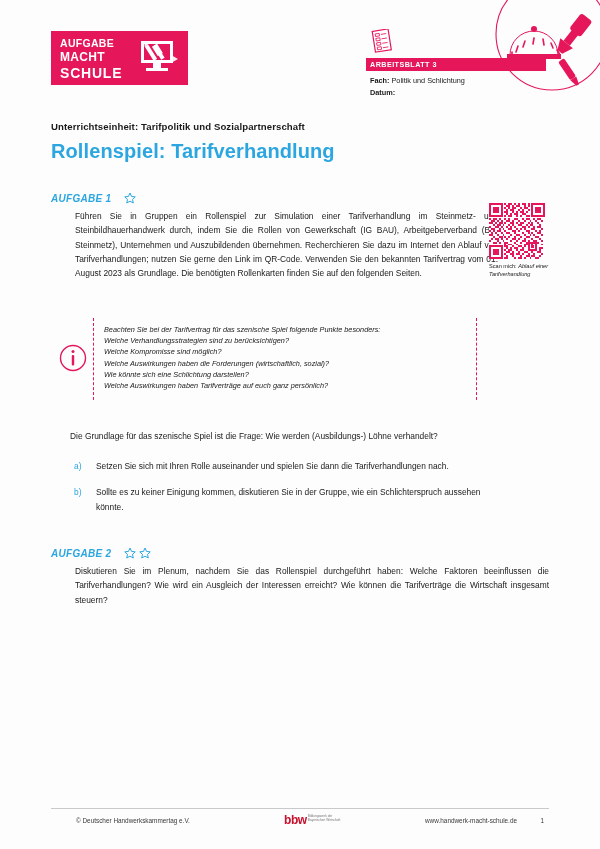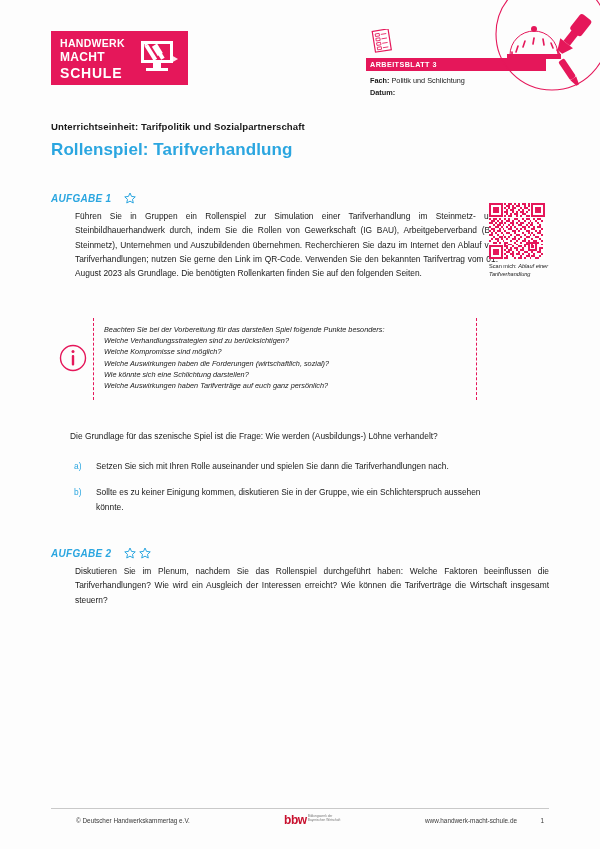--- a/index.html
+++ b/index.html
@@ -111,21 +111,21 @@
     left: 51px; top: 121px;
     font-size: 9.6px;
     font-weight: bold;
     letter-spacing: 0.1px;
     color: #1a1a1a;
     text-align: center;
   }
   .main-title {
     position: absolute;
     left: 51px; top: 140px;
-    font-size: 17px;
+    font-size: 20px;
     font-weight: bold;
     color: #2ba6e0;
     letter-spacing: 0.1px;
   }
 
   
   .task-heading {
     position: absolute;
     left: 51px;
     display: flex;
@@ -273,21 +273,21 @@
 </style>
 </head>
 <body>
 
 <div class="page">
 
   <div class="header">
 
     <div class="logo-box">
       <div class="logo-words">
-        <span class="w1">HANDWERK</span>
+        <span class="w1">AUFGABE</span>
         <span class="w2">MACHT</span>
         <span class="w3">SCHULE</span>
       </div>
       <svg class="logo-mark" viewBox="0 0 48 38">
         <rect x="8" y="2" width="32" height="22" fill="#ffffff"></rect>
         <rect x="11" y="5" width="26" height="16" fill="#e5175a"></rect>
         <rect x="20" y="24" width="8" height="5" fill="#ffffff"></rect>
         <rect x="13" y="29" width="22" height="3" fill="#ffffff"></rect>
         <g transform="rotate(-32 24 14)">
           <rect x="17" y="2" width="4" height="17" fill="#ffffff"></rect>
@@ -582,21 +582,21 @@
 
   <div class="infobox">
     <div class="vline l"></div>
     <div class="vline r"></div>
     <svg class="info-icon" viewBox="0 0 28 28">
       <circle cx="14" cy="14" r="12.5" fill="none" stroke="#e5175a" stroke-width="1.4"></circle>
       <circle cx="14" cy="7.6" r="1.5" fill="#e5175a"></circle>
       <rect x="12.8" y="11" width="2.4" height="10.5" rx="1" fill="#e5175a"></rect>
     </svg>
     <div class="info-text">
-      <div>Beachten Sie bei der Vorbereitung für das darstellen Spiel folgende Punkte besonders:</div>
+      <div>Beachten Sie bei der Tarifvertrag für das szenische Spiel folgende Punkte besonders:</div>
       <div>Welche Verhandlungsstrategien sind zu berücksichtigen?</div>
       <div>Welche Kompromisse sind möglich?</div>
       <div>Welche Auswirkungen haben die Forderungen (wirtschaftlich, sozial)?</div>
       <div>Wie könnte sich eine Schlichtung darstellen?</div>
       <div>Welche Auswirkungen haben Tarifverträge auf euch ganz persönlich?</div>
     </div>
   </div>
 
   <div class="body-para" style="left:46px; top:429px; width:470px; text-align:left;">Die Grundlage für das szenische Spiel ist die Frage: Wie werden (Ausbildungs-) Löhne verhandelt?</div>
 

